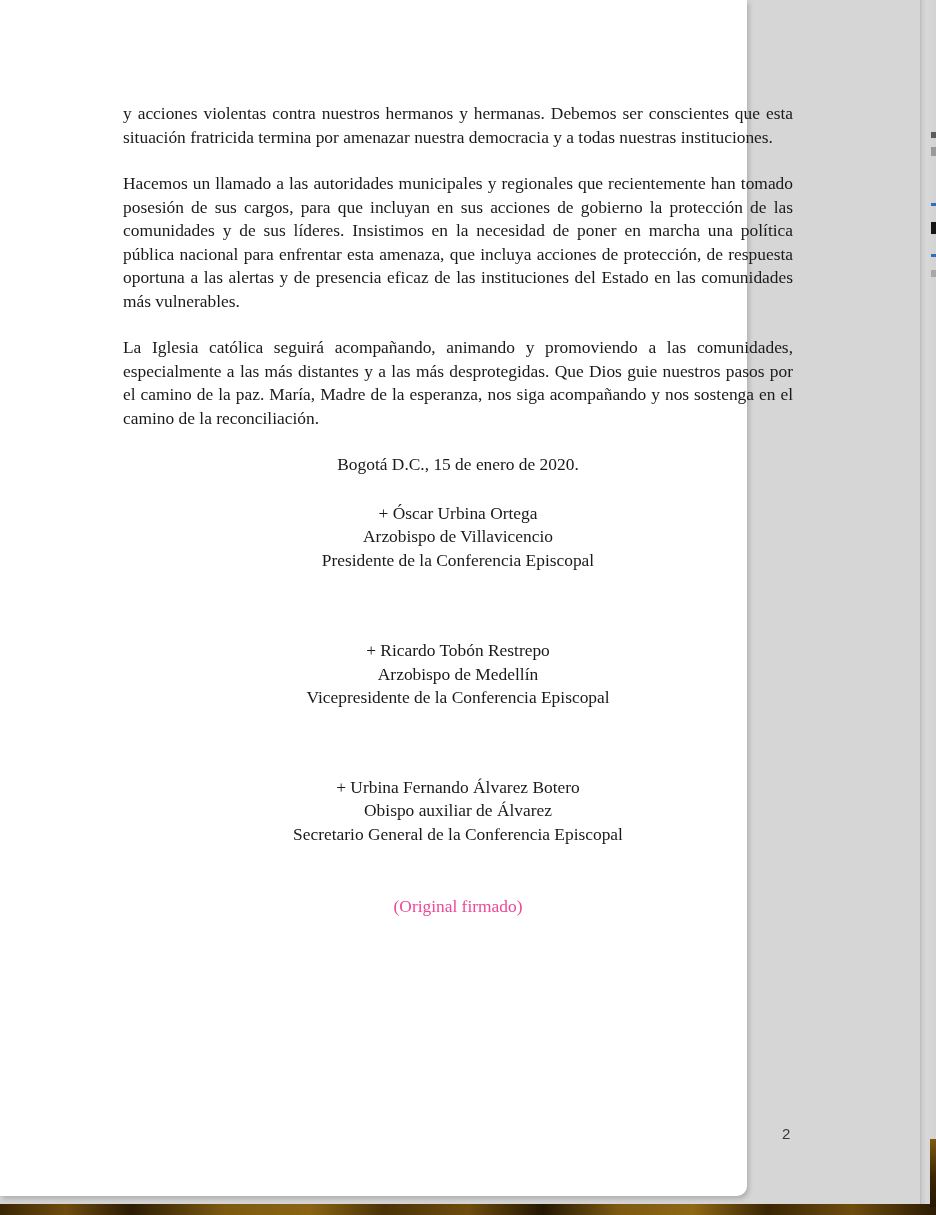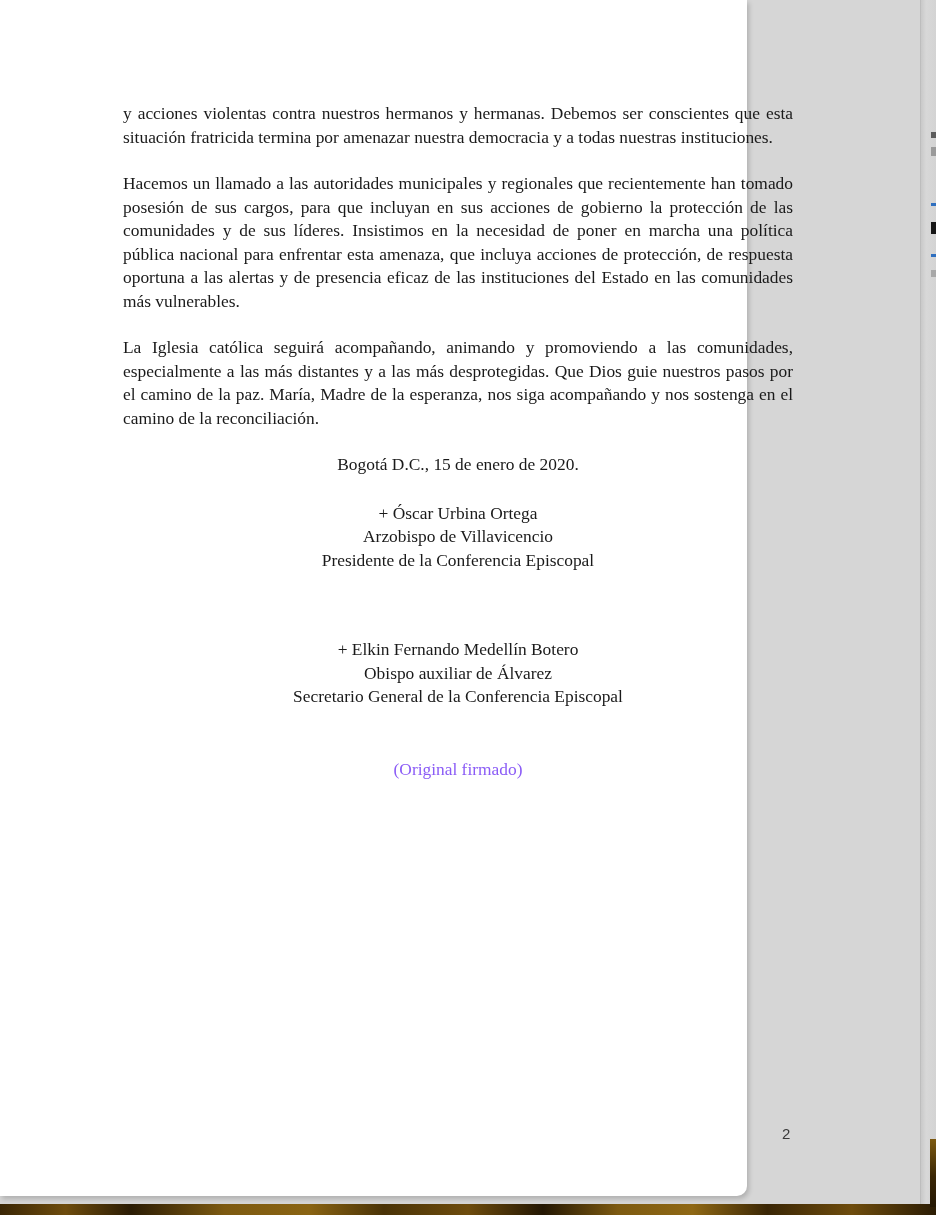--- a/index.html
+++ b/index.html
@@ -127,25 +127,30 @@
     <p class="para">La Iglesia católica seguirá acompañando, animando y promoviendo a las comunidades, especialmente a las más distantes y a las más desprotegidas. Que Dios guie nuestros pasos por el camino de la paz. María, Madre de la esperanza, nos siga acompañando y nos sostenga en el camino de la reconciliación.</p>
 
     <p class="date-line">Bogotá D.C., 15 de enero de 2020.</p>
 
     <div class="sig-block first">
       <div>+ Óscar Urbina Ortega</div>
       <div>Arzobispo de Villavicencio</div>
       <div>Presidente de la Conferencia Episcopal</div>
     </div>
 
+    <div class="sig-block second">
+      <div>+ Ricardo Tobón Restrepo</div>
+      <div>Arzobispo de Medellín</div>
+      <div>Vicepresidente de la Conferencia Episcopal</div>
+    </div>
 
     <div class="sig-block third">
-      <div>+ Elkin Fernando Medellín Botero</div>
+      <div>+ Urbina Fernando Álvarez Botero</div>
       <div>Obispo auxiliar de Álvarez</div>
       <div>Secretario General de la Conferencia Episcopal</div>
     </div>
 
-    <p class="signed-note" style="color: #8b5cf6;">(Original firmado)</p>
+    <p class="signed-note" style="color: #ec4899;">(Original firmado)</p>
 
   </div>
 
   <div class="page-number">2</div>
 </div>
 
 </body></html>

